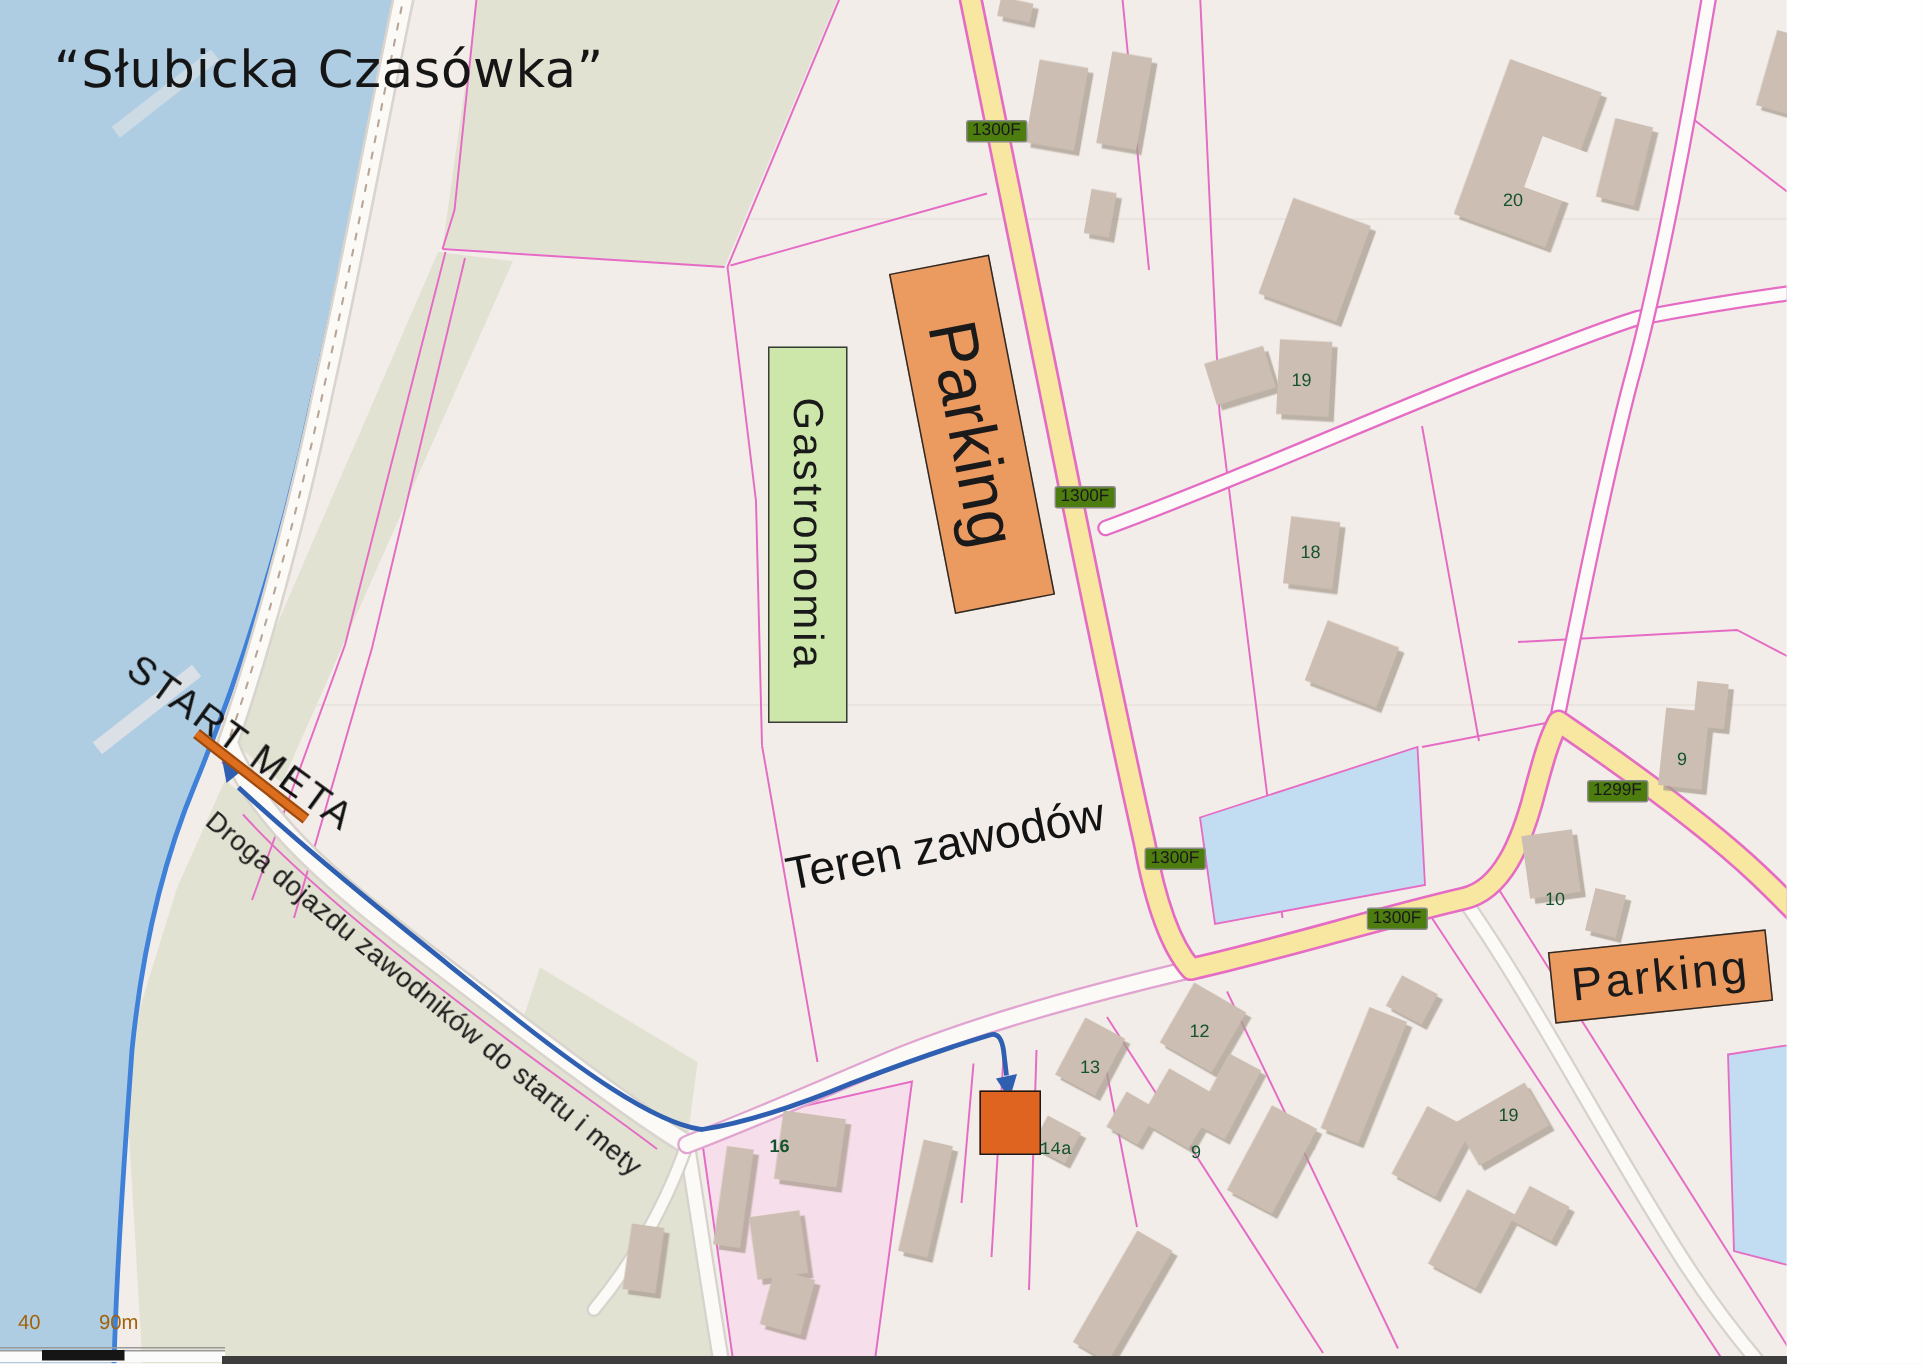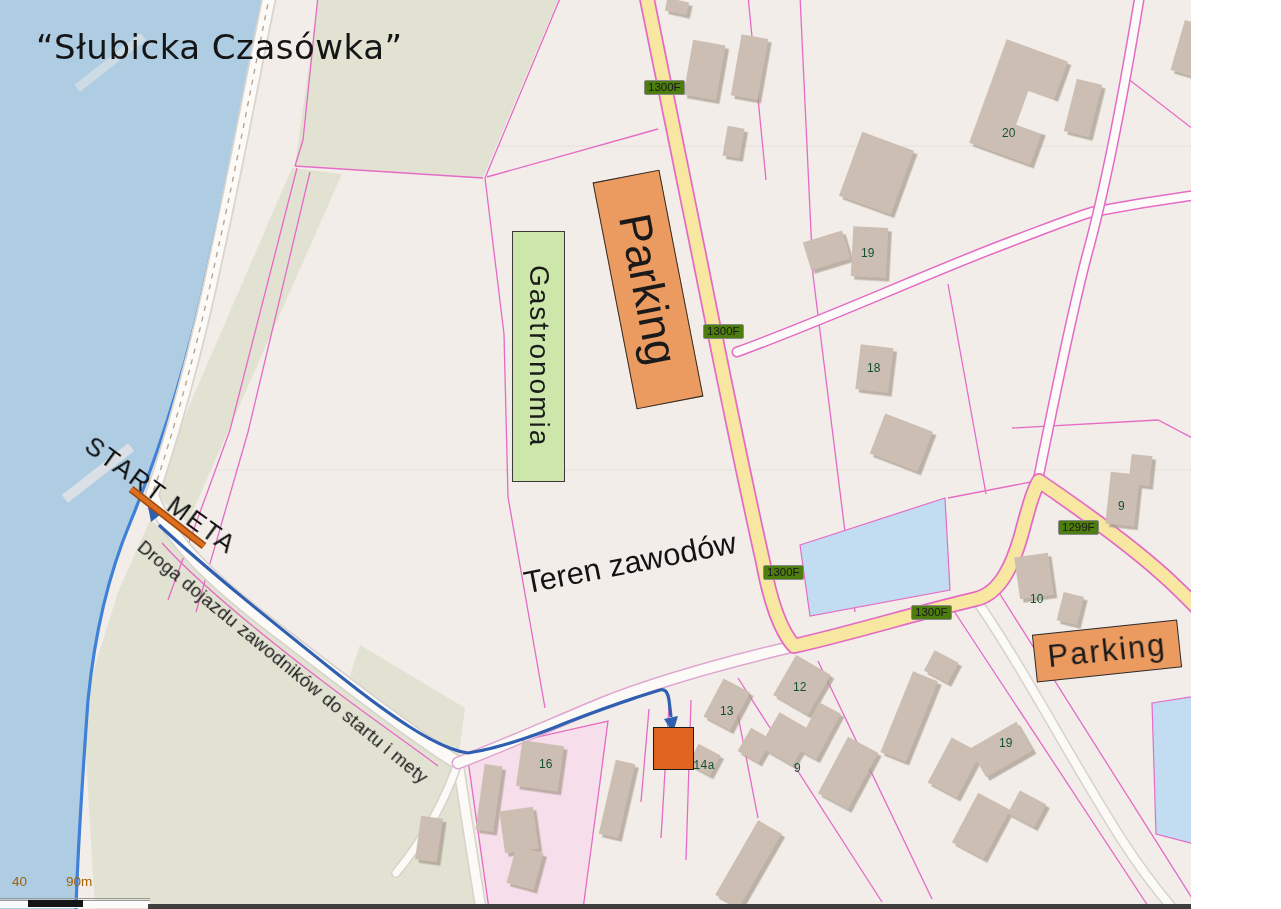--- a/index.html
+++ b/index.html
@@ -210,21 +210,21 @@
   <span class="bnum" style="left:1002px;top:126px;">20</span>
   <span class="bnum" style="left:861px;top:246px;">19</span>
   <span class="bnum" style="left:867px;top:361px;">18</span>
   <span class="bnum" style="left:1118px;top:499px;">9</span>
   <span class="bnum" style="left:1030px;top:592px;">10</span>
   <span class="bnum" style="left:999px;top:736px;">19</span>
   <span class="bnum" style="left:793px;top:680px;">12</span>
   <span class="bnum" style="left:794px;top:761px;">9</span>
   <span class="bnum" style="left:720px;top:704px;">13</span>
   <span class="bnum" style="left:693px;top:759px;font-family:Liberation Mono, monospace;">14a</span>
-  <span class="bnum" style="left:539px;top:757px;">16</span>
+  <span class="bnum" style="left:513px;top:757px;font-weight:bold;">16</span>
 
   <span class="slabel" style="left:12px;top:874px;">40</span>
   <span class="slabel" style="left:66px;top:874px;">90m</span>
   <div class="abs sbar-line"></div>
   <div class="abs sbar-box"></div>
   <div class="abs sbar-black"></div>
   <div class="abs bottom-bar"></div>
 </div>
 
 </body></html>

